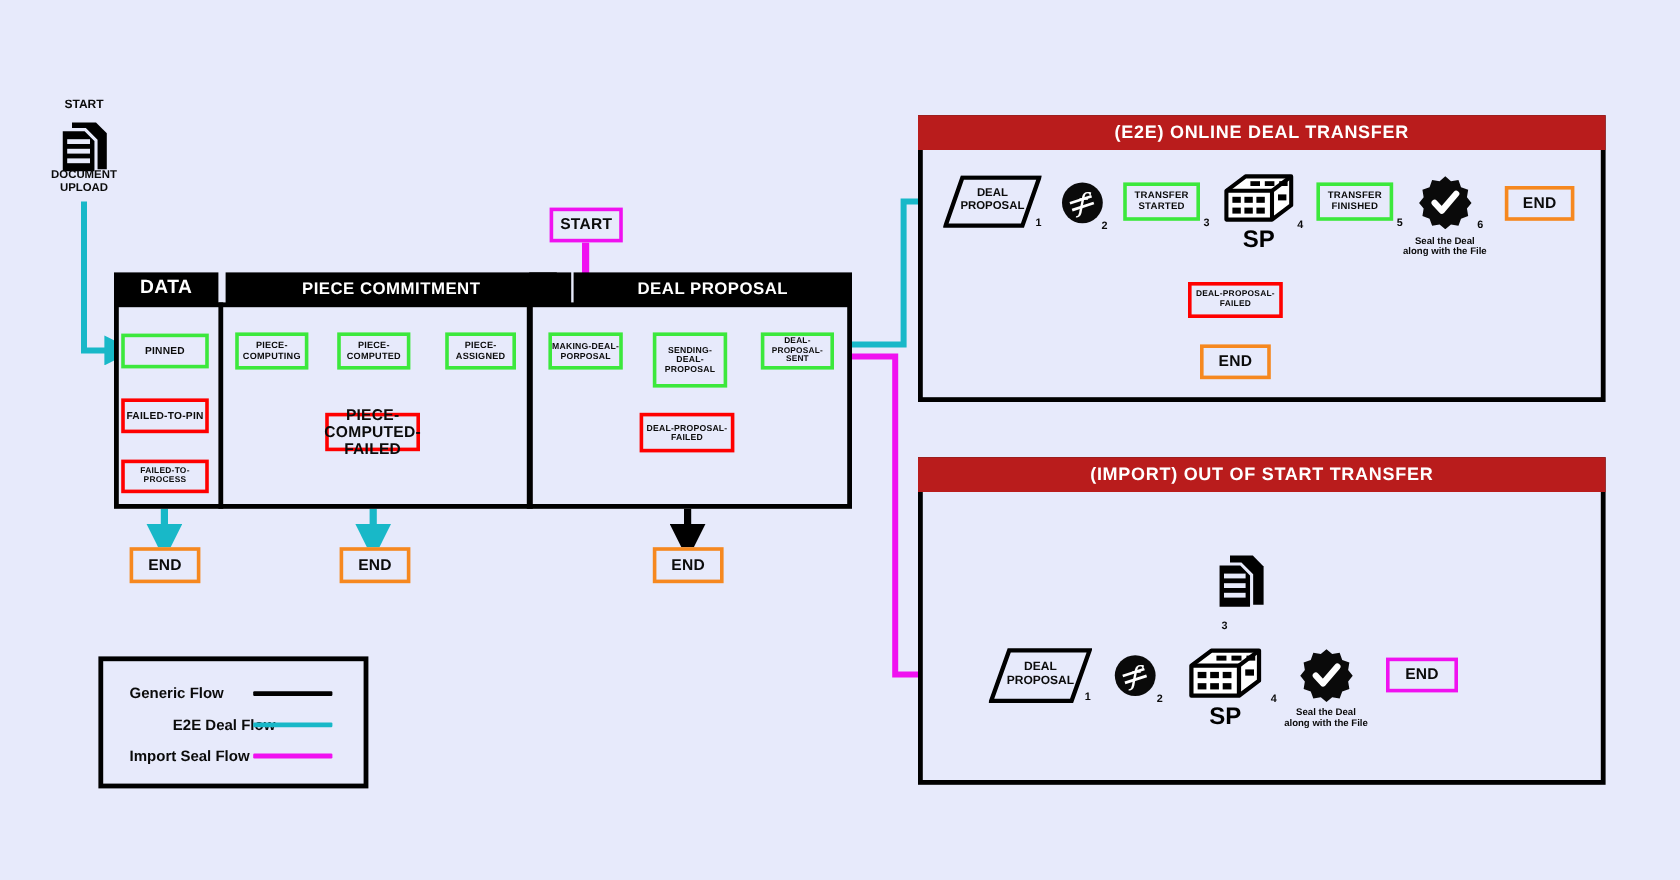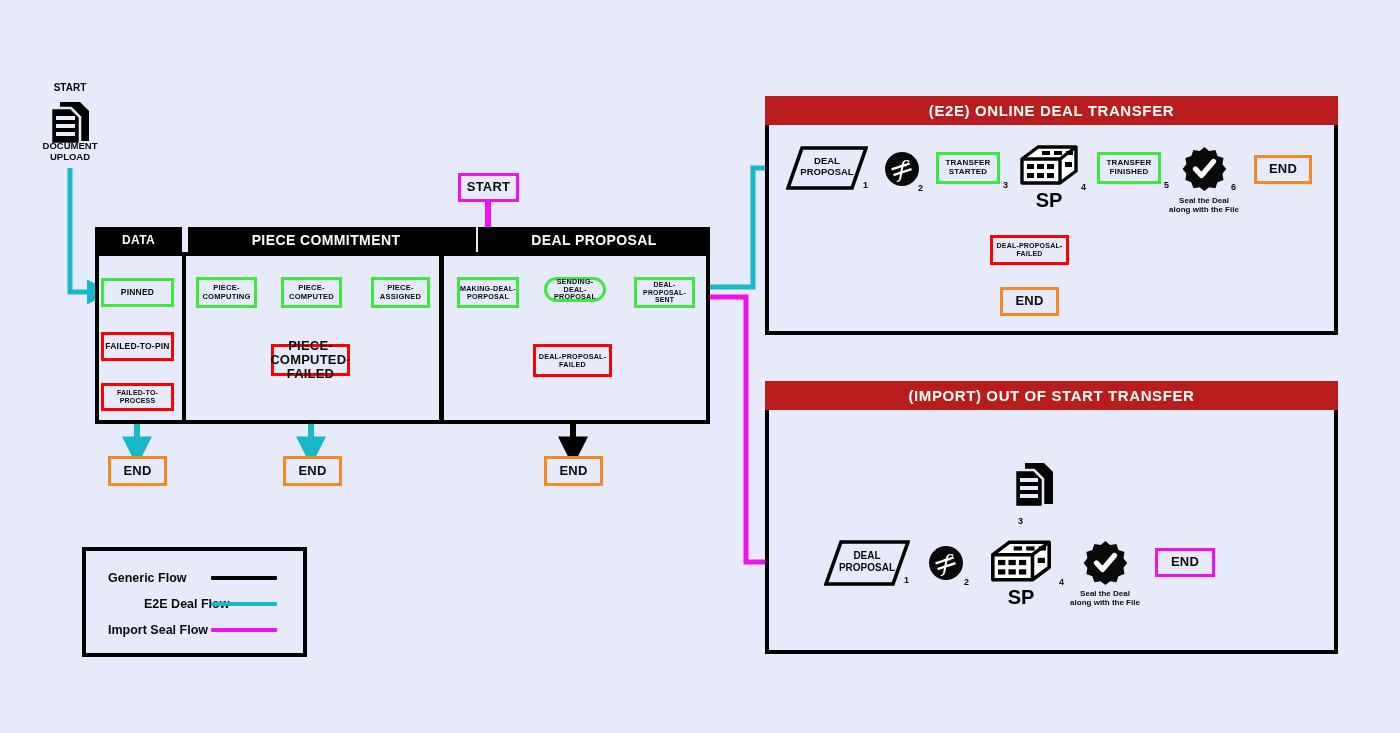--- a/index.html
+++ b/index.html
@@ -123,21 +123,21 @@
     <path d="M910,562 L928,562" stroke="#f011f0" stroke-width="6" fill="none" marker-end="url(#ah-mag)"></path>
     <path d="M962,562 L981,562" stroke="#f011f0" stroke-width="6" fill="none" marker-end="url(#ah-mag)"></path>
     <path d="M1053,562 L1072,562" stroke="#f011f0" stroke-width="6" fill="none" marker-end="url(#ah-mag)"></path>
     <path d="M1128,562 L1150,562" stroke="#f011f0" stroke-width="6" fill="none" marker-end="url(#ah-mag)"></path>
 
     <path d="M1033,513 L1033,539" stroke="#f011f0" stroke-width="6" fill="none" marker-end="url(#ah-mag)"></path>
   </svg>
 
   <div class="panel" style="left:95px;top:252px;width:615px;height:172px;border-width:4px;"></div>
 
-  <div class="bandhead" style="left:95px;top:227px;width:87px;height:26px;font-size:12px;">
+  <div class="bandhead" style="left:95px;top:227px;width:87px;height:26px;font-size:16px;">
     <span>DATA</span>
   </div>
   <div class="bandhead" style="left:188px;top:227px;width:276px;height:26px;font-size:14px;">
     <span>PIECE COMMITMENT</span>
   </div>
   <div class="bandhead" style="left:441px;top:227px;width:35px;height:26px;font-size:14px;">
     <span></span>
   </div>
   <div class="bandhead" style="left:478px;top:227px;width:232px;height:26px;font-size:14px;">
     <span>DEAL PROPOSAL</span>
@@ -190,21 +190,21 @@
   <div class="node state red" style="left:271px;top:344px;width:79px;height:32px;font-size:13px;">
     <span>PIECE-COMPUTED-FAILED</span>
   </div>
   <div class="node state orange" style="left:283px;top:456px;width:59px;height:30px;font-size:13px;">
     <span>END</span>
   </div>
 
   <div class="node state green" style="left:457px;top:277px;width:62px;height:31px;font-size:7.2px;">
     <span>MAKING-DEAL-PORPOSAL</span>
   </div>
-  <div class="node state green" style="left:544px;top:277px;width:62px;height:25px;font-size:7.2px;border-radius:15px;">
+  <div class="node state green" style="left:544px;top:277px;width:62px;height:46px;font-size:7.2px;">
     <span>SENDING-DEAL-PROPOSAL</span>
   </div>
   <div class="node state green" style="left:634px;top:277px;width:61px;height:31px;font-size:6.9px;">
     <span>DEAL-PROPOSAL-SENT</span>
   </div>
   <div class="node state red" style="left:533px;top:344px;width:79px;height:33px;font-size:7.2px;">
     <span>DEAL-PROPOSAL-FAILED</span>
   </div>
   <div class="node state orange" style="left:544px;top:456px;width:59px;height:30px;font-size:13px;">
     <span>END</span>

